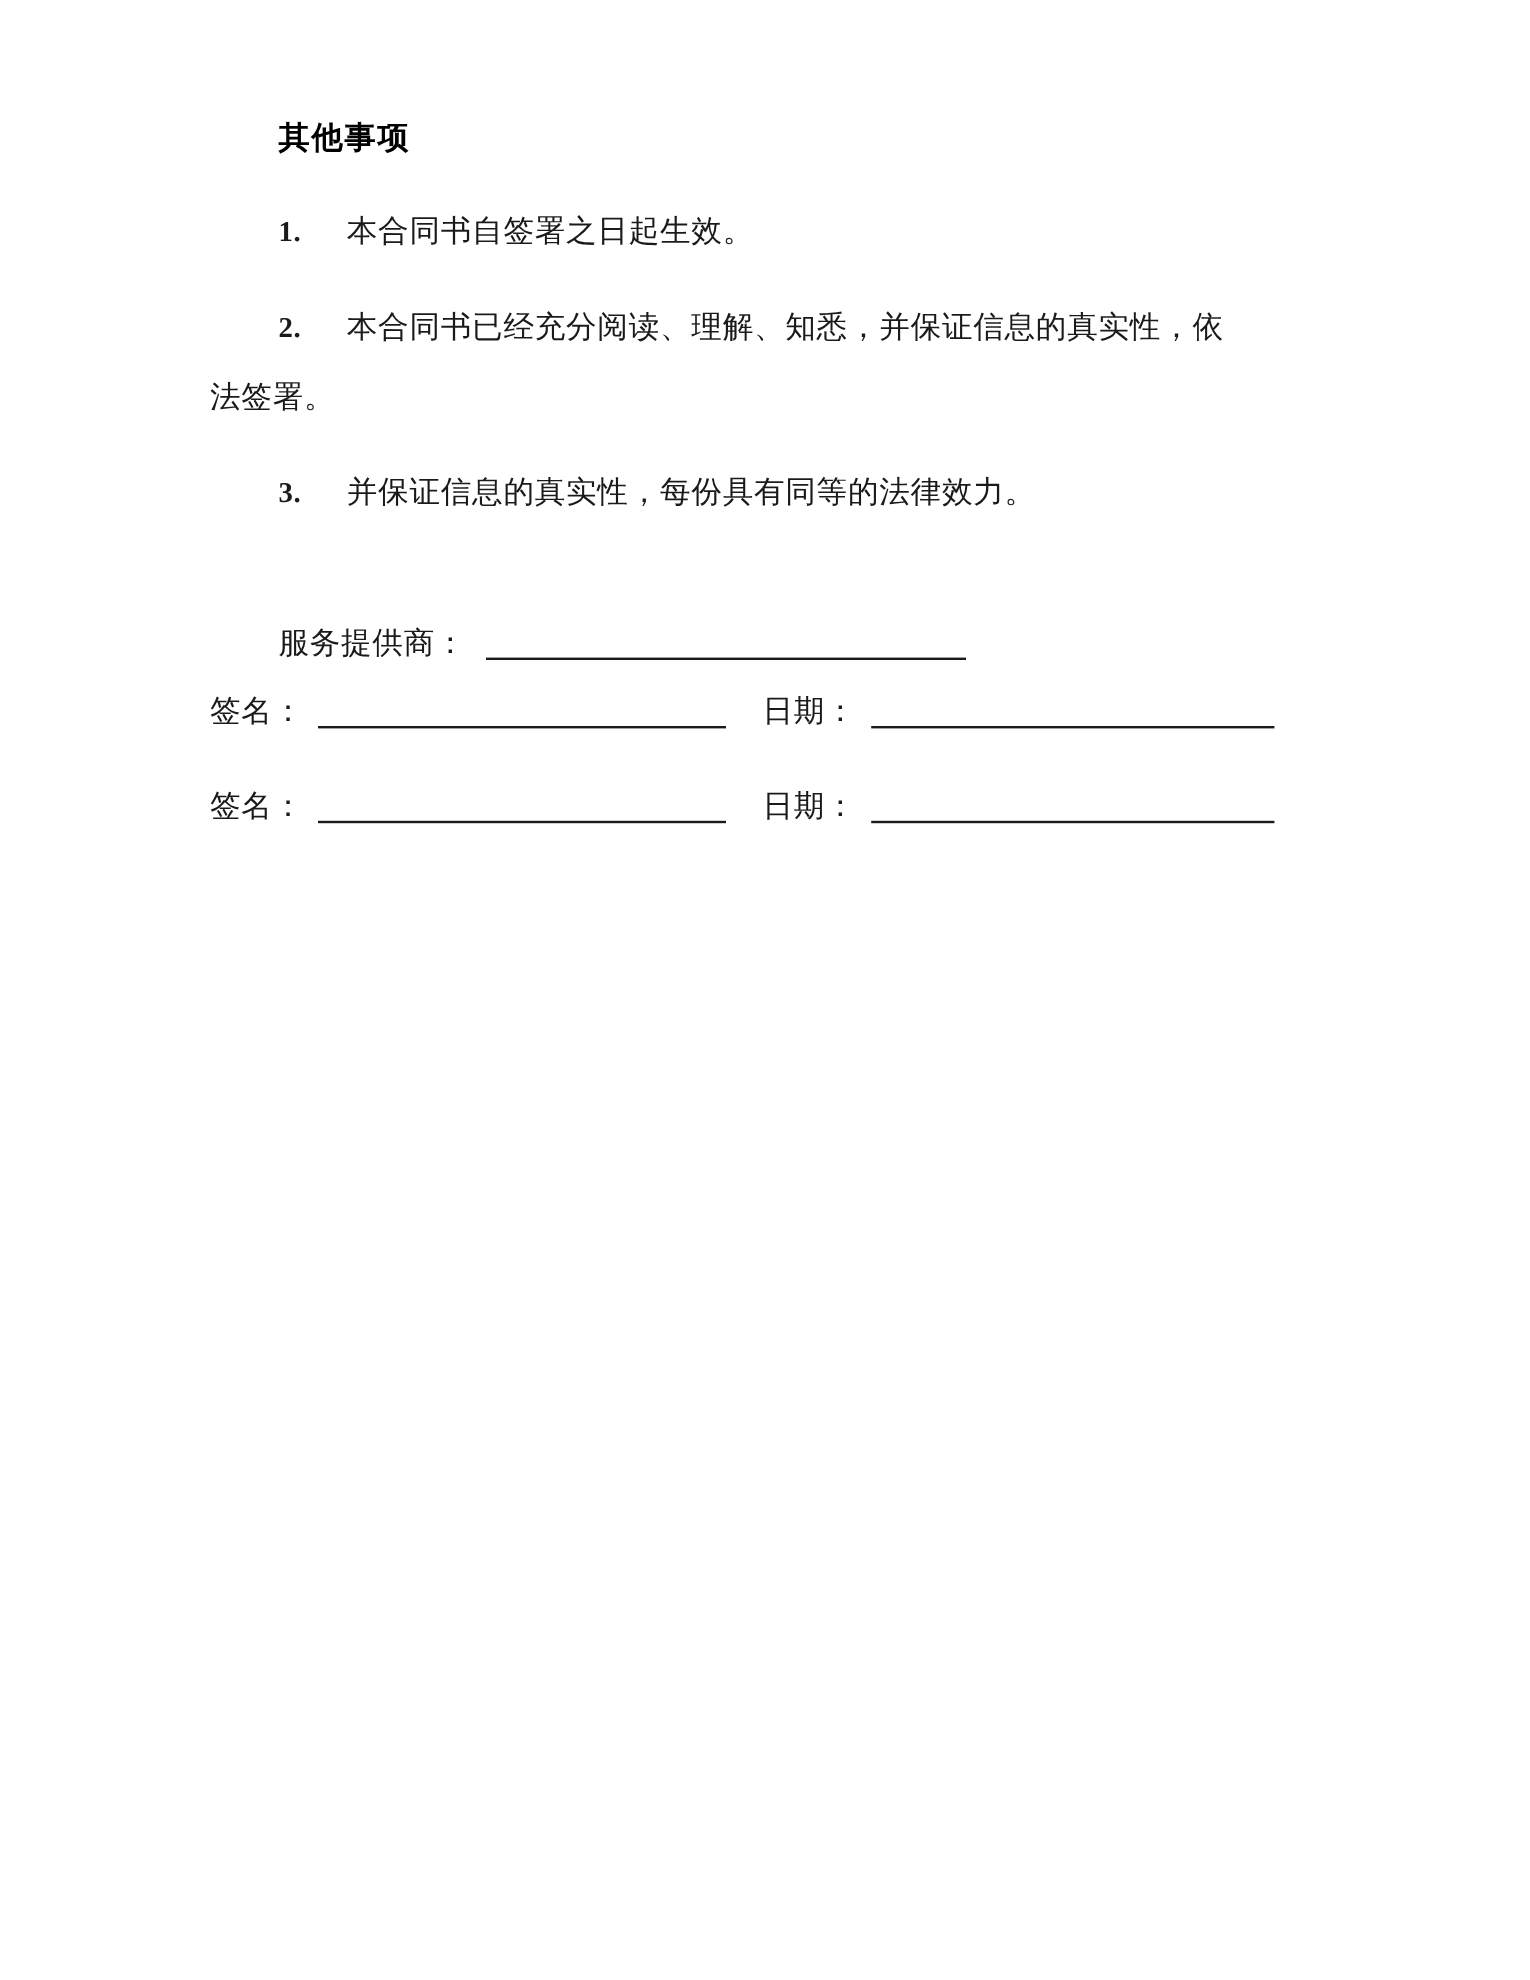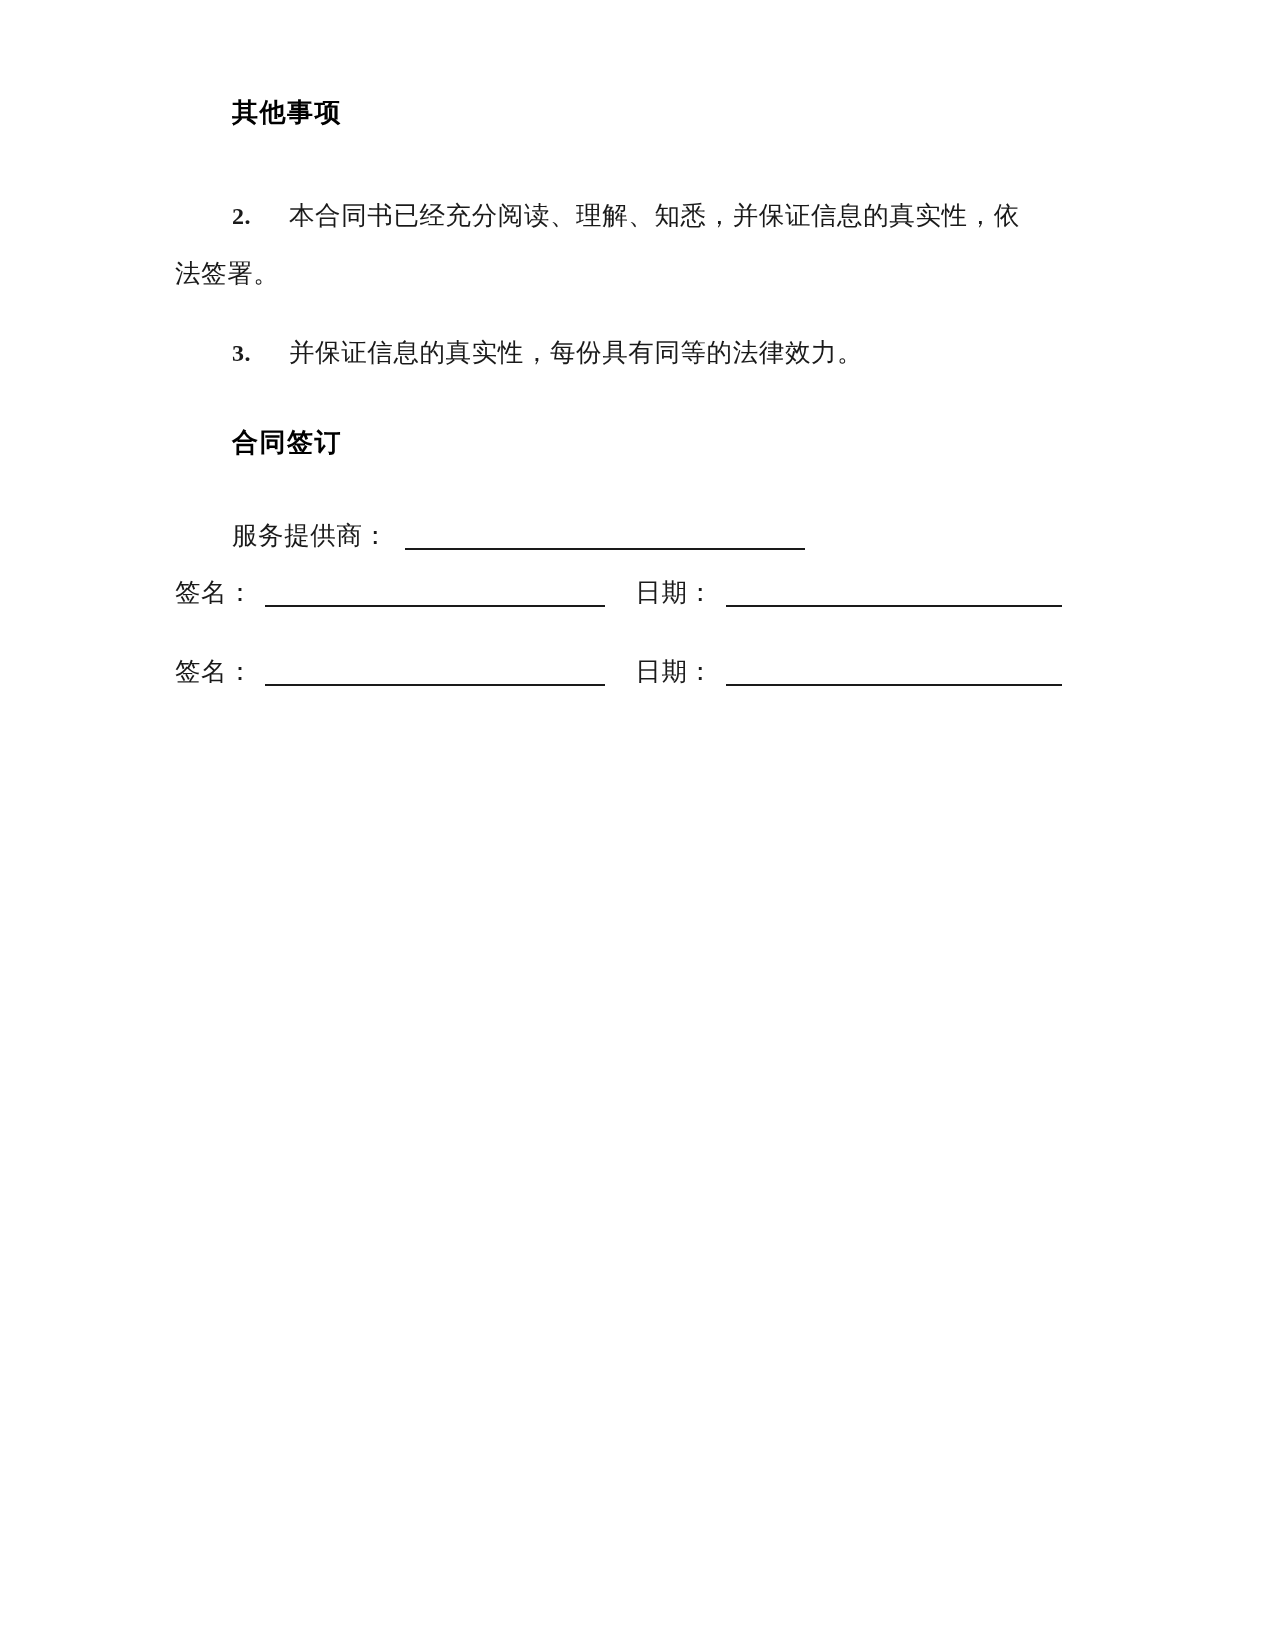--- a/index.html
+++ b/index.html
@@ -51,21 +51,21 @@
     font-weight: 600;
     color: #1a1a1a;
     vertical-align: baseline;
   }
   .listitem .body {
     display: inline;
   }
 
   
   .heading {
-    font-family: Liberation Mono, monospace;
+    font-family: Liberation Sans, sans-serif;
     font-size: 26px;
     font-weight: bold;
     color: #000000;
     letter-spacing: 1.5px;
     margin: 0;
     padding-left: 57px;
     line-height: 57px;
   }
 
   .gap-s { height: 22px; }
@@ -111,32 +111,32 @@
 
     <div class="gap-xl"></div>
 
 
     <div class="gap-m"></div>
 
     <h2 class="heading">其他事项</h2>
 
     <div class="gap-s"></div>
 
+    <p class="para listitem"><span class="marker">1.</span><span class="body">本合同书自签署之日起生效。</span></p>
 
     <div class="gap-s"></div>
 
     <p class="para listitem"><span class="marker">2.</span><span class="body">本合同书已经充分阅读、理解、知悉，并保证信息的真实性，依法签署。</span></p>
 
     <div class="gap-s"></div>
 
     <p class="para listitem"><span class="marker">3.</span><span class="body">并保证信息的真实性，每份具有同等的法律效力。</span></p>
 
     <div class="gap-m"></div>
 
-    <h2 class="heading">合同签订</h2>
 
     <div class="gap-m"></div>
 
     <div class="sigline indent"><span class="label">服务提供商：</span><span class="rule w-provider"></span></div>
 
     <div class="sigline flush"><span class="label">签名：</span><span class="rule w-sign"></span><span class="spacer-inline"></span><span class="label">日期：</span><span class="rule w-date"></span></div>
 
     <div class="gap-s"></div>
 
 

